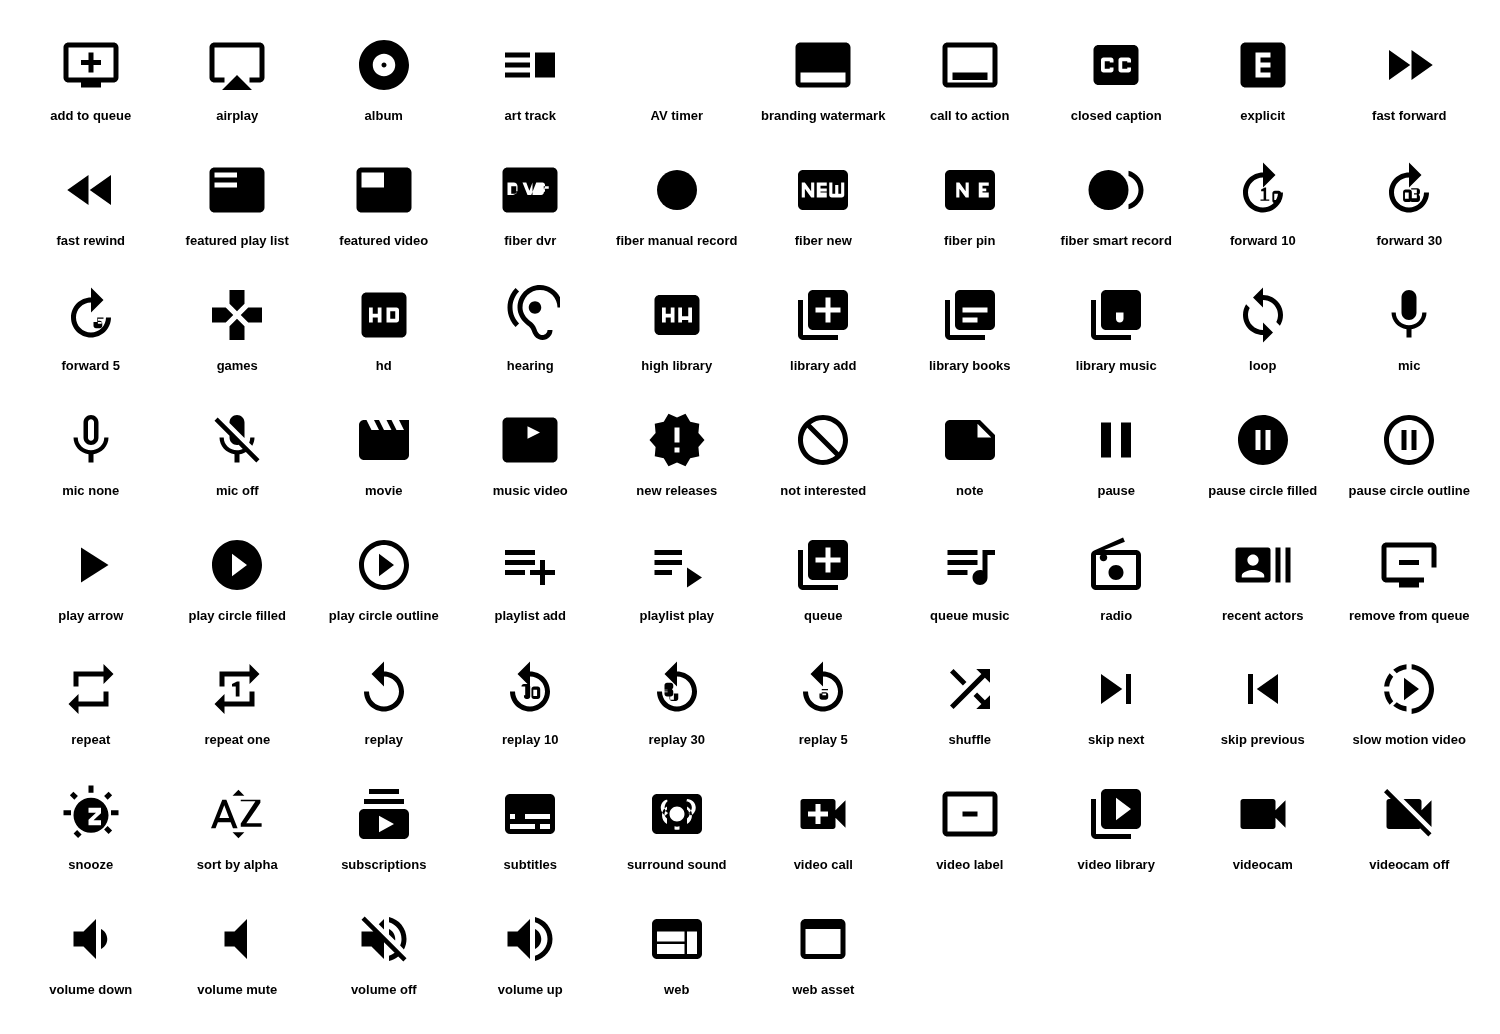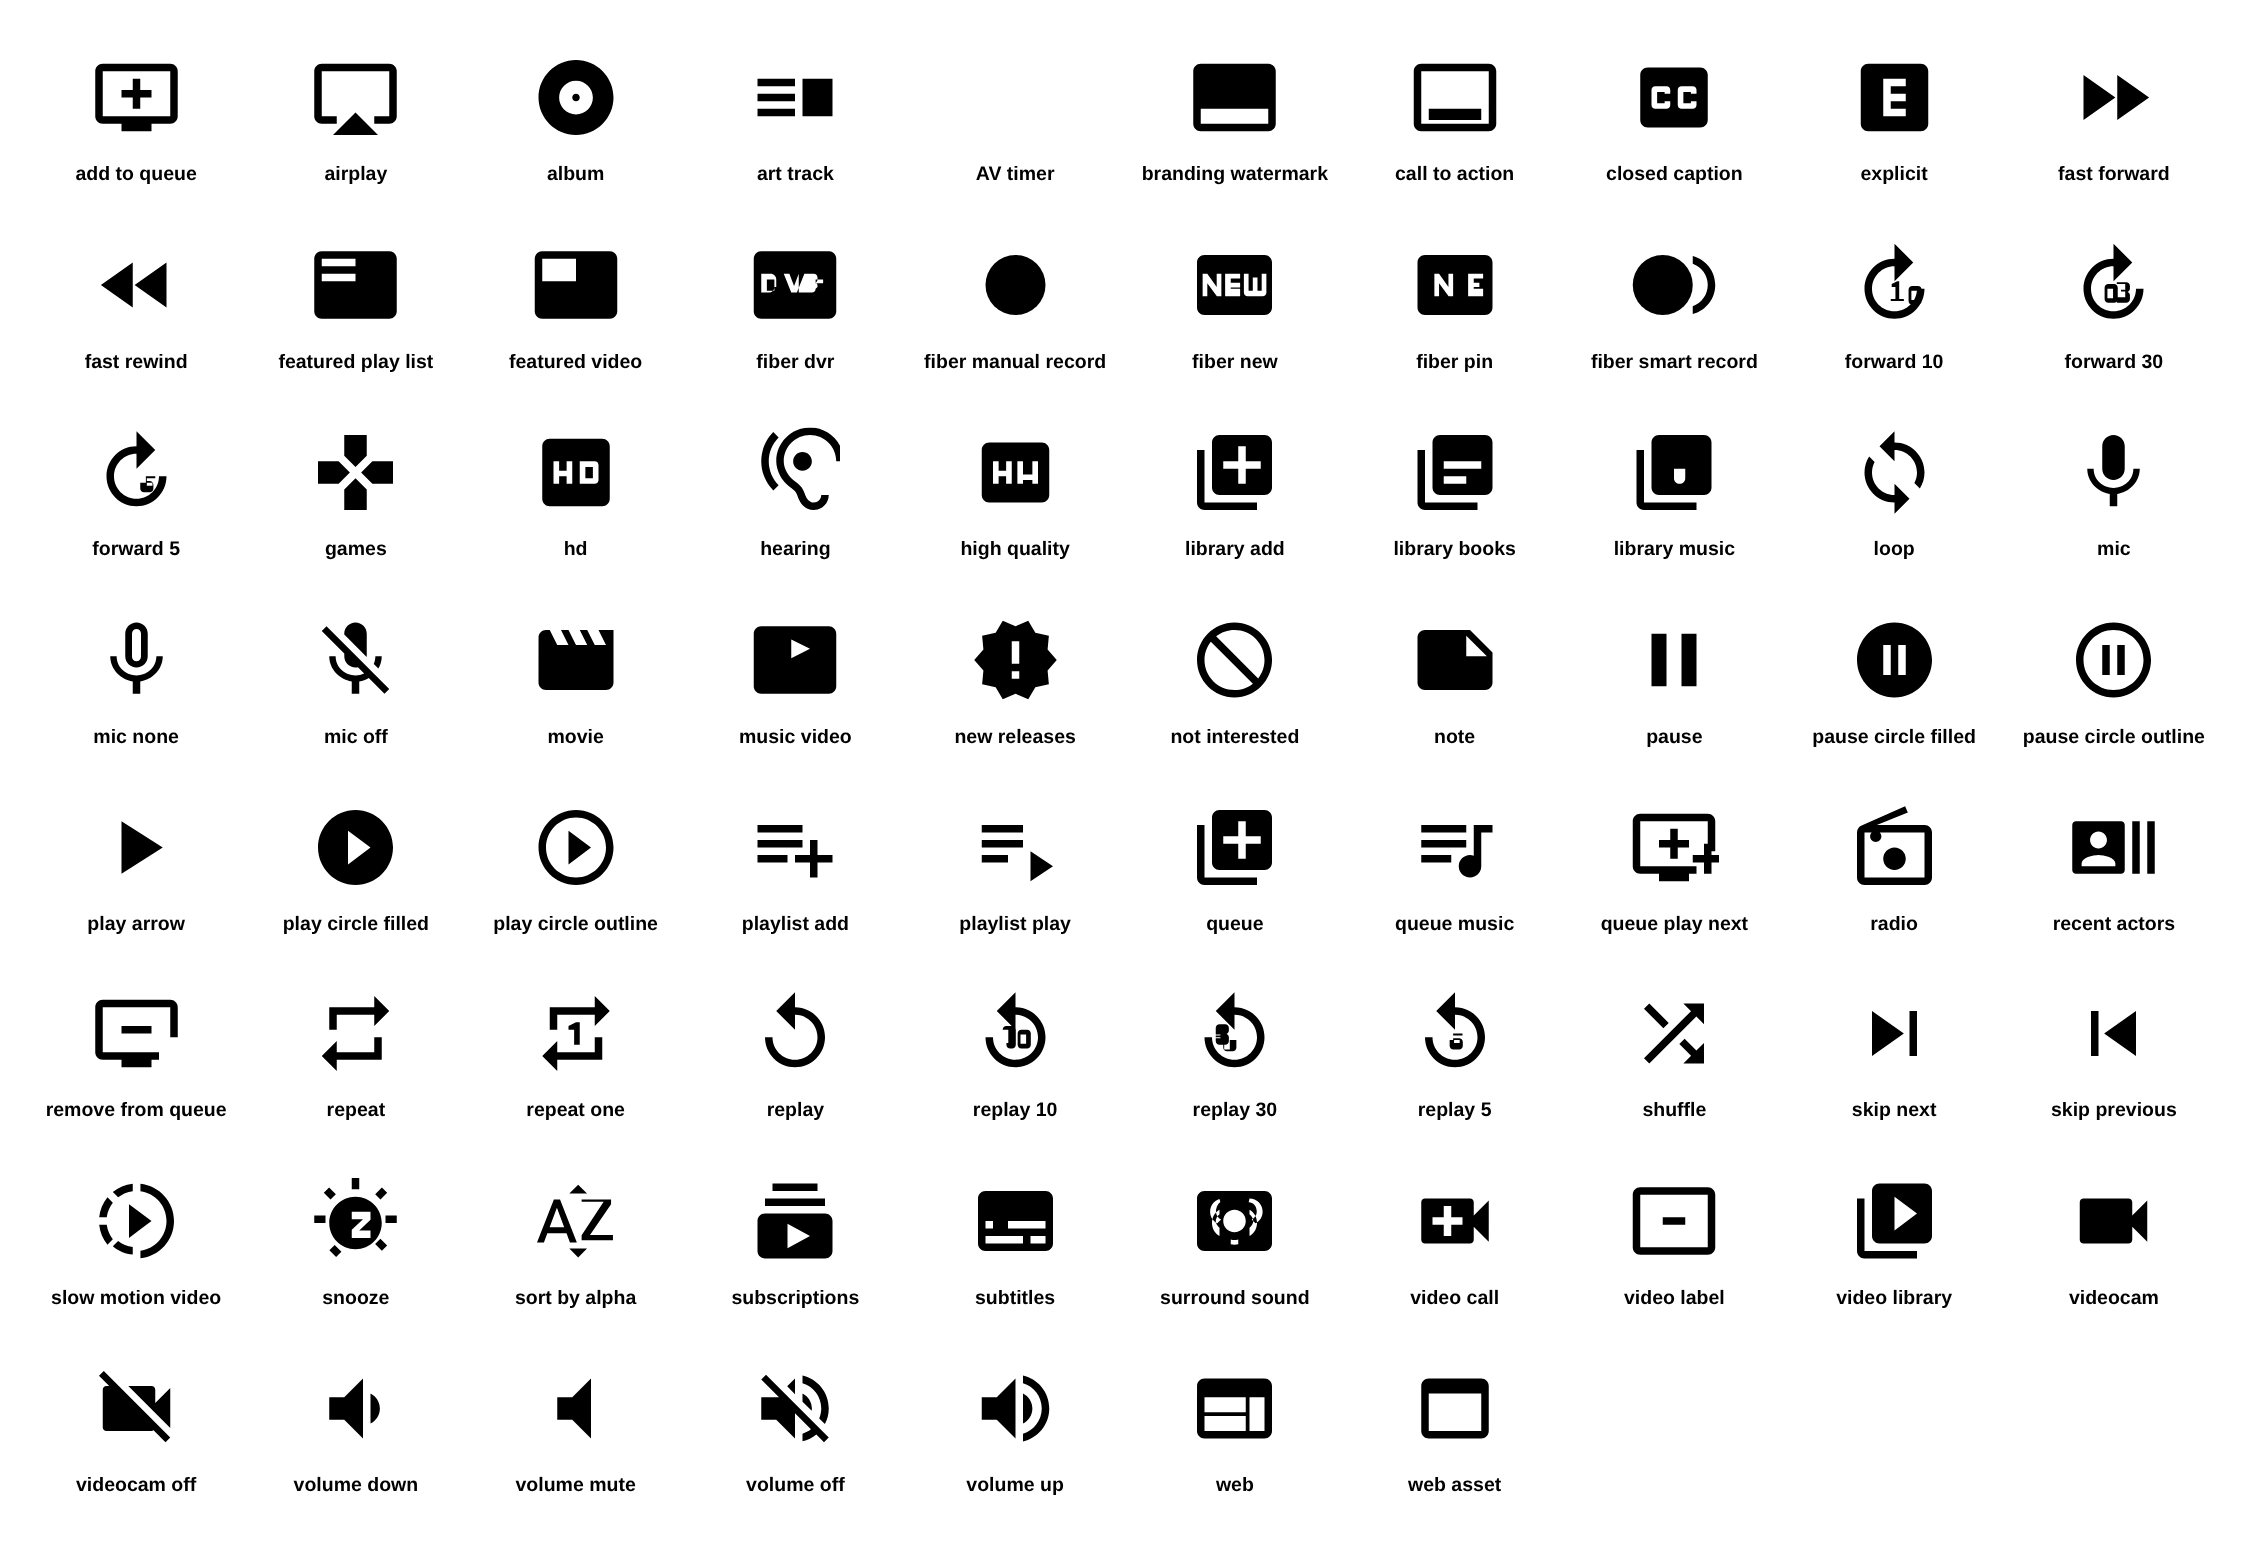--- a/index.html
+++ b/index.html
@@ -270,21 +270,21 @@
     </div>
     <div class="icon-label">hearing</div>
   </div>
 
   <div class="icon-cell">
     <div class="icon-symbol">
       <svg viewBox="0 0 24 24">
           <path d="M19 4H5c-1.11 0-2 .9-2 2v12c0 1.1.89 2 2 2h14c1.1 0 2-.9 2-2V6c0-1.1-.9-2-2-2zm-8 11H9.5v-2h-2v2H6V9h1.5v2.5h2V9H11v6zm7 0h-1.5v-1H14v1h-1.5V9H14v3.5h2.5V9H18v6z"></path>
         </svg>
     </div>
-    <div class="icon-label">high quality</div>
+    <div class="icon-label">high library</div>
   </div>
 
   <div class="icon-cell">
     <div class="icon-symbol">
       <svg viewBox="0 0 24 24">
           <path d="M4 6H2v14c0 1.1.9 2 2 2h14v-2H4V6zm16-4H8c-1.1 0-2 .9-2 2v12c0 1.1.9 2 2 2h12c1.1 0 2-.9 2-2V4c0-1.1-.9-2-2-2zm-1 9h-4v4h-2v-4H9V9h4V5h2v4h4v2z"></path>
         </svg>
     </div>
     <div class="icon-label">library add</div>
   </div>
@@ -472,28 +472,20 @@
 
   <div class="icon-cell">
     <div class="icon-symbol">
       <svg viewBox="0 0 24 24">
           <path d="M15 6H3v2h12V6zm0 4H3v2h12v-2zM3 16h8v-2H3v2zM17 6v8.18c-.31-.11-.65-.18-1-.18-1.66 0-3 1.34-3 3s1.34 3 3 3 3-1.34 3-3V8h3V6h-5z"></path>
         </svg>
     </div>
     <div class="icon-label">queue music</div>
   </div>
 
-  <div class="icon-cell">
-    <div class="icon-symbol">
-      <svg viewBox="0 0 24 24">
-          <path d="M21 3H3c-1.11 0-2 .89-2 2v12c0 1.1.89 2 2 2h5v2h8v-2h2v-2H3V5h18v8h2V5c0-1.11-.9-2-2-2zm-8 7V7h-2v3H8v2h3v3h2v-3h3v-2h-3zm7 6v3h2v-3h3v-2h-3v-3h-2v3h-3v2h3z"></path>
-        </svg>
-    </div>
-    <div class="icon-label">queue play next</div>
-  </div>
 
   <div class="icon-cell">
     <div class="icon-symbol">
       <svg viewBox="0 0 24 24">
           <path d="M3.24 6.15C2.51 6.43 2 7.17 2 8v12c0 1.1.89 2 2 2h16c1.11 0 2-.9 2-2V8c0-1.11-.89-2-2-2H7.3l8.26-3.34L14.83 1 3.24 6.15zM20 20H4V8h16v12zm-8-2c1.66 0 3-1.34 3-3s-1.34-3-3-3-3 1.34-3 3 1.34 3 3 3zm-3.5-9c0-.83-.67-1.5-1.5-1.5S5.5 8.17 5.5 9s.67 1.5 1.5 1.5S8.5 9.83 8.5 9z"></path>
         </svg>
     </div>
     <div class="icon-label">radio</div>
   </div>
 

